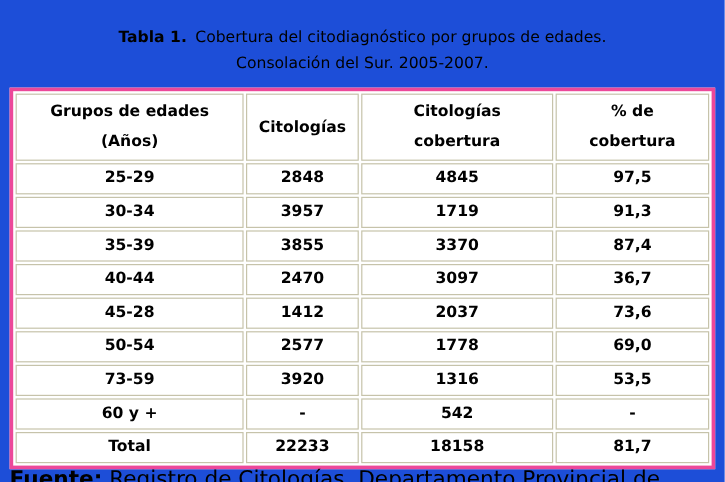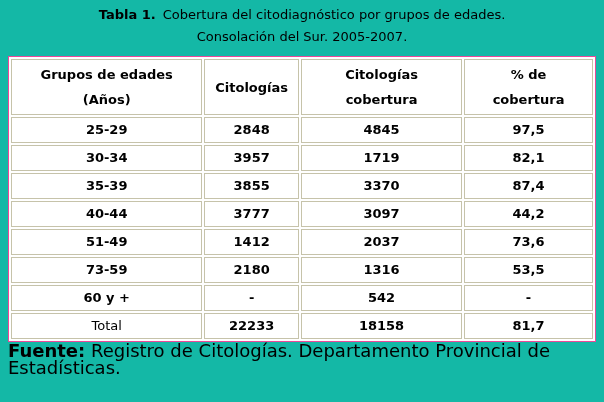--- a/index.html
+++ b/index.html
@@ -4,37 +4,37 @@
 <style>
   html, body {
     margin: 0;
     padding: 0;
     background: #ffffff;
   }
   .page {
     width: 604px;
     height: 402px;
     box-sizing: border-box;
-    padding: 4px 8px;
+    padding: 21px 8px;
     font-family: "DejaVu Sans", "Liberation Sans", sans-serif;
     color: #000000;
-    background: #14b8a6;
+    background: #1d4ed8;
     overflow: hidden;
   }
   .title {
     text-align: center;
     font-size: 13px;
     line-height: 22px;
     margin-bottom: 8px;
   }
   .title b { margin-right: 7px; }
   table.data {
     border-collapse: separate;
     border-spacing: 2px;
-    border: 1px solid #ec4899;
+    border: 3px solid #ec4899;
     width: 588px;
     background: #ffffff;
     table-layout: fixed;
   }
   th, td {
     border: 1px solid #c6c3aa;
     text-align: center;
     font-size: 13px;
     font-weight: bold;
     overflow: hidden;
@@ -43,21 +43,21 @@
     font-weight: bold;
     vertical-align: middle;
     line-height: 25px;
     padding: 2px 0;
   }
   td {
     line-height: 20px;
     padding: 2px;
     vertical-align: middle;
   }
-  td.bold { font-weight: normal; }
+  td.bold { font-weight: bold; }
   .fuente {
     font-size: 18px;
     margin-top: 0;
     line-height: 17px;
   }
 </style>
 </head>
 <body>
 
 <div class="page">
@@ -97,43 +97,49 @@
         <tr>
           <td>25-29</td>
           <td>2848</td>
           <td>4845</td>
           <td>97,5</td>
         </tr>
         <tr>
           <td>30-34</td>
           <td>3957</td>
           <td>1719</td>
-          <td>82,1</td>
+          <td>91,3</td>
         </tr>
         <tr>
           <td>35-39</td>
           <td>3855</td>
           <td>3370</td>
           <td>87,4</td>
         </tr>
         <tr>
           <td>40-44</td>
-          <td>3777</td>
+          <td>2470</td>
           <td>3097</td>
-          <td>44,2</td>
+          <td>36,7</td>
         </tr>
         <tr>
-          <td>51-49</td>
+          <td>45-28</td>
           <td>1412</td>
           <td>2037</td>
           <td>73,6</td>
         </tr>
         <tr>
+          <td>50-54</td>
+          <td>2577</td>
+          <td>1778</td>
+          <td>69,0</td>
+        </tr>
+        <tr>
           <td>73-59</td>
-          <td>2180</td>
+          <td>3920</td>
           <td>1316</td>
           <td>53,5</td>
         </tr>
         <tr>
           <td>60 y +</td>
           <td>-</td>
           <td>542</td>
           <td>-</td>
         </tr>
         <tr>

